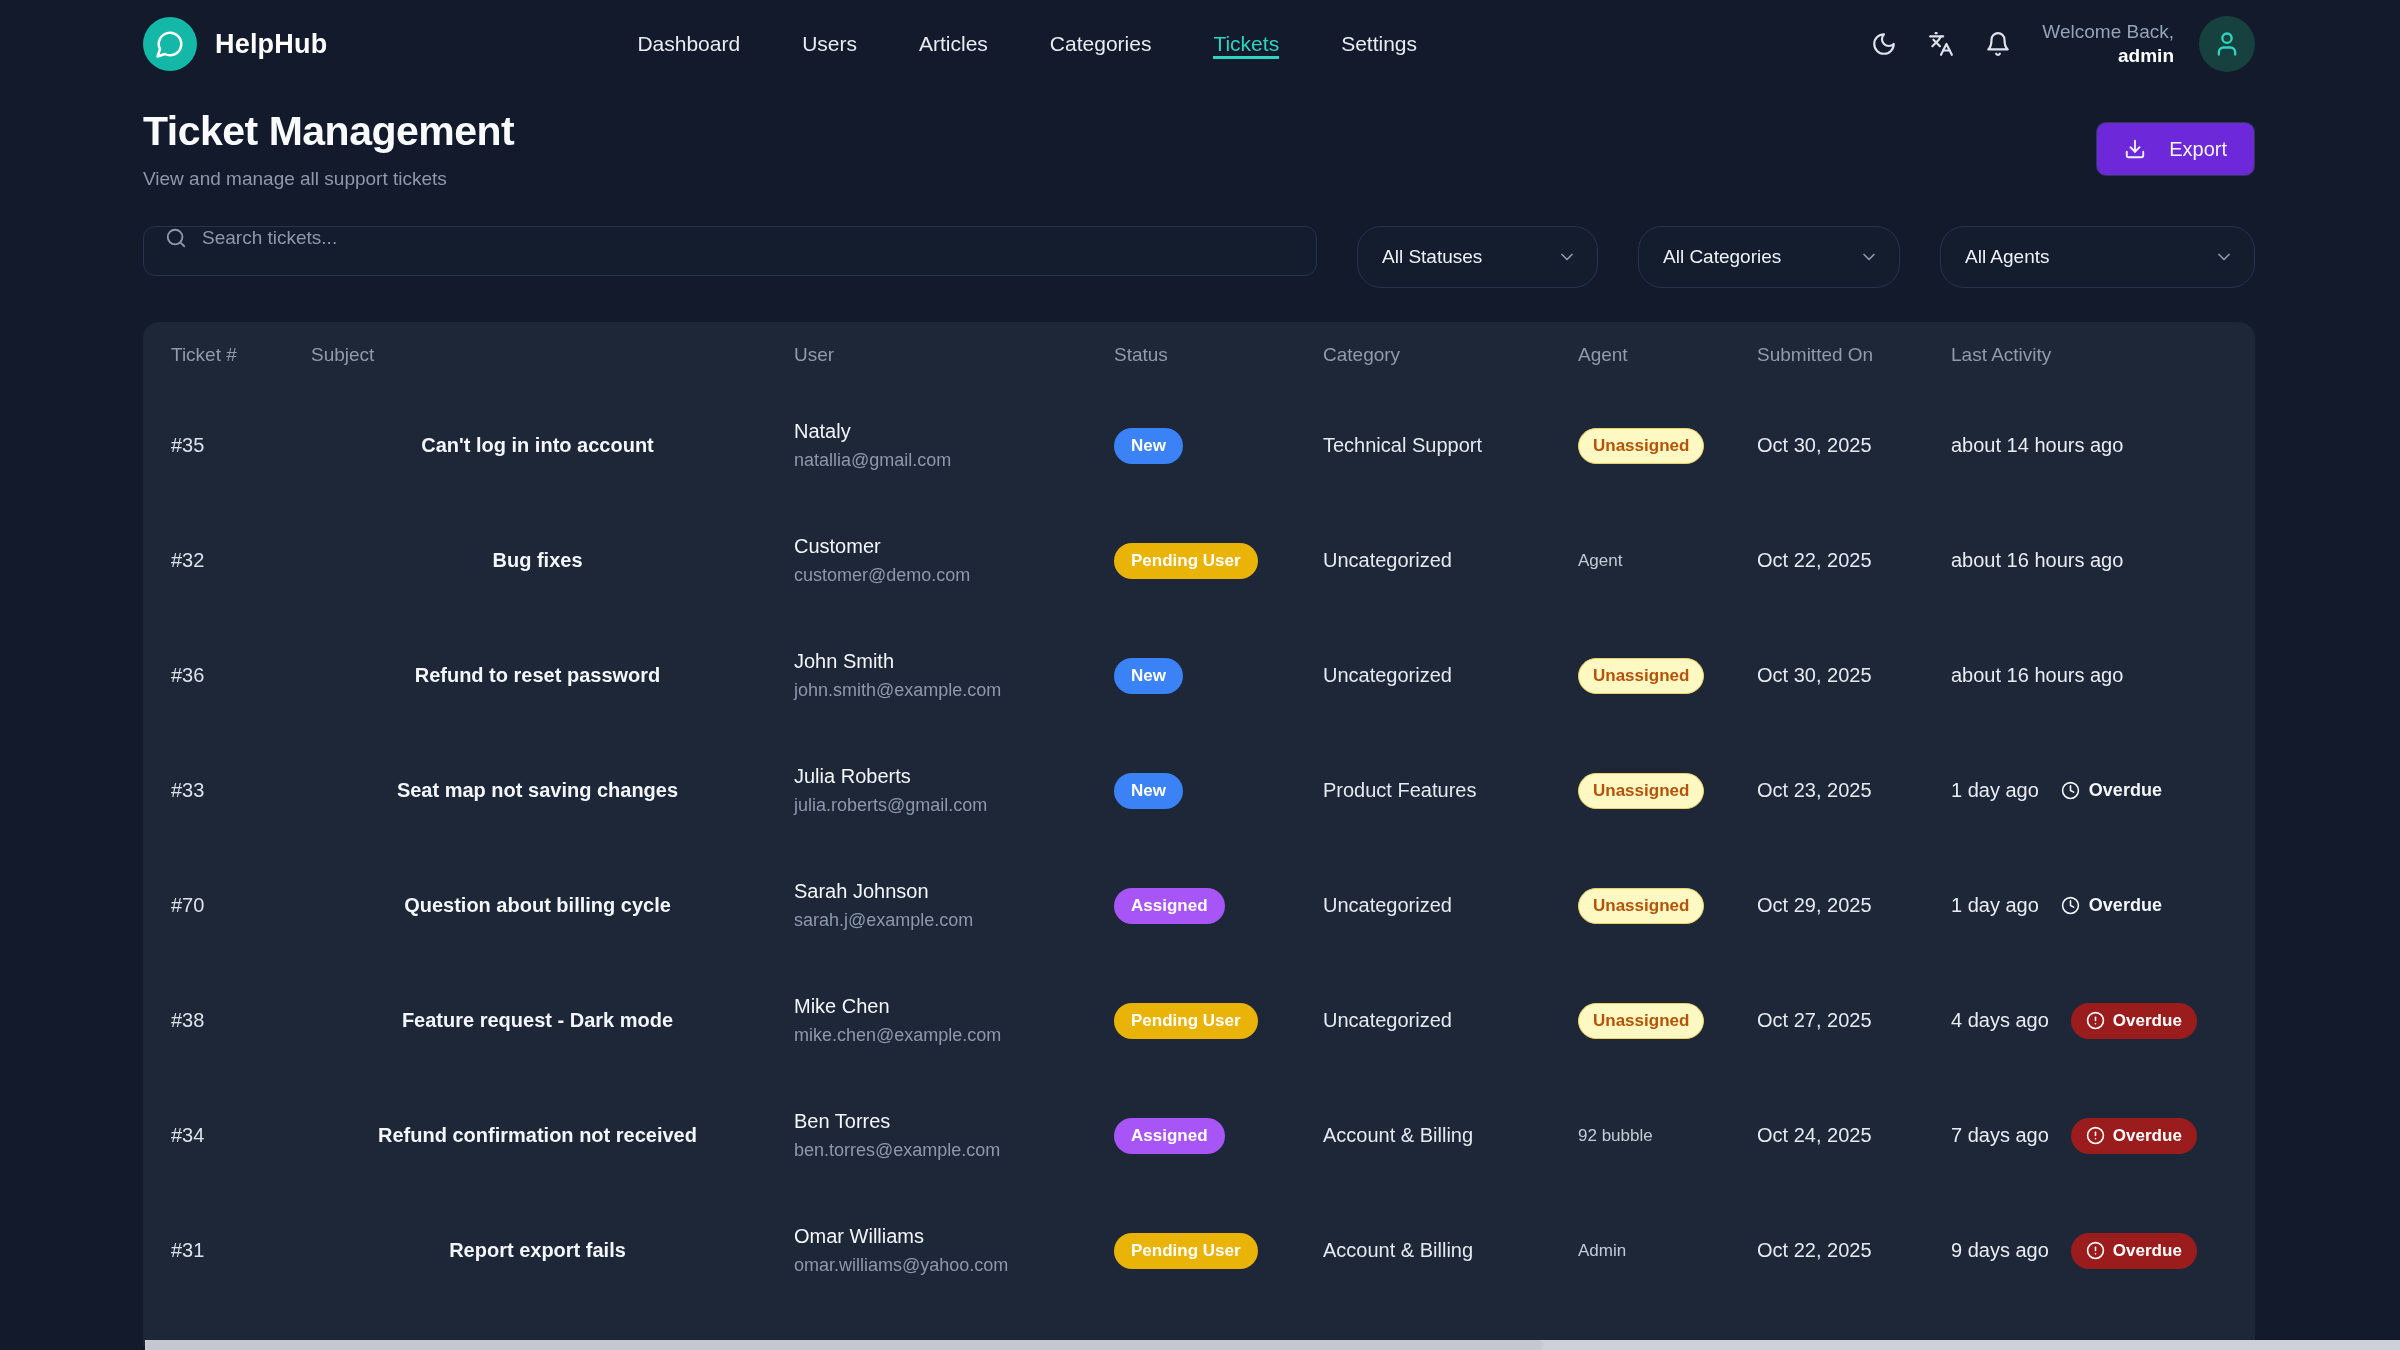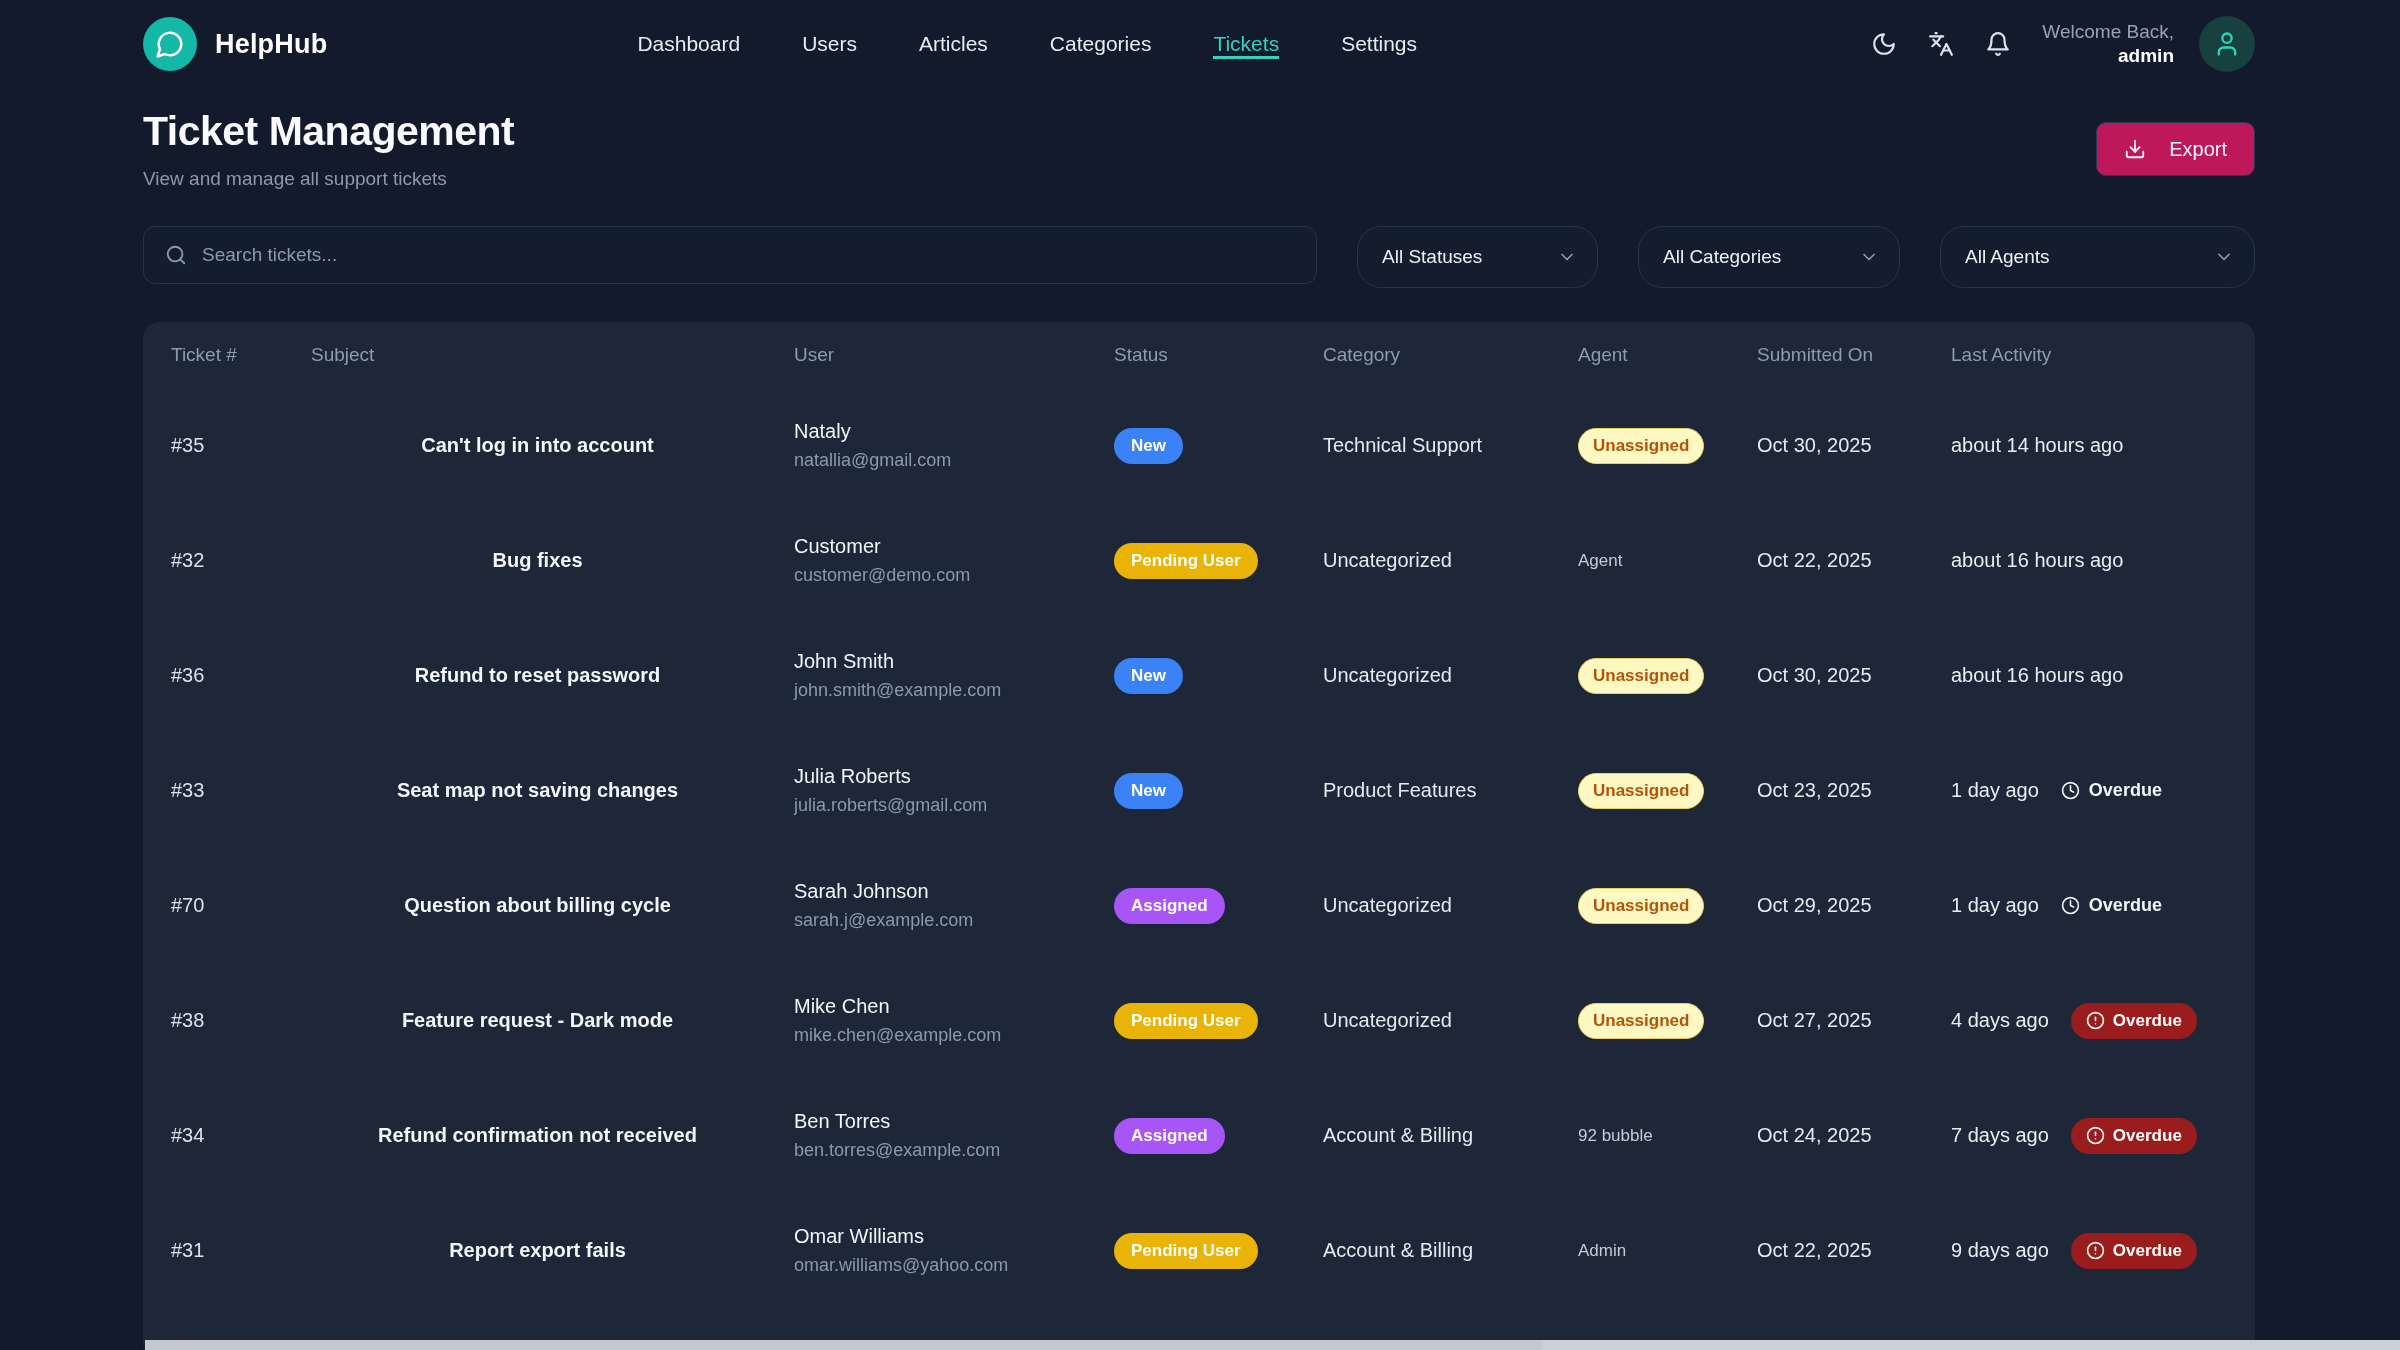--- a/index.html
+++ b/index.html
@@ -31,27 +31,27 @@
   .welcome-line1 { color:#94a3b8; }
   .welcome-line2 { color:#ffffff; font-weight:700; }
   .avatar { width:56px; height:56px; border-radius:50%; background:#17413e;
     display:flex; align-items:center; justify-content:center; color:var(--active-tab,#2dd4bf); margin-left:-6px; }
 
   
   .page-head { display:flex; justify-content:space-between; align-items:flex-start; padding:20px 145px 0 143px; }
   .page-title { font-size:41px; font-weight:700; color:#f8fafc; letter-spacing:-.5px; }
   .page-subtitle { font-size:19px; color:#8d99ab; margin-top:13px; }
   .export-btn { display:flex; gap:23px; align-items:center; height:54px; padding:0 27px;
-    border:1px solid #2d3a52; border-radius:10px; background:#be185d; color:#f1f5f9;
+    border:1px solid #2d3a52; border-radius:10px; background:#6d28d9; color:#f1f5f9;
     font-size:20px; cursor:pointer; margin-top:14px; }
 
   
   .filters { display:flex; gap:40px; padding:36px 145px 0 143px; }
-  .search-box { flex:1; height:58px; background:#141d2e; border:1px solid #28344a; border-radius:12px;
-    display:flex; align-items:center; padding:0 21px; gap:15px; color:#8d99ab; }
+  .search-box { flex:1; height:50px; background:#141d2e; border:1px solid #28344a; border-radius:12px;
+    display:flex; align-items:flex-start; padding:0 21px; gap:15px; color:#8d99ab; }
   .search-box input { background:transparent; border:none; outline:none; color:#e2e8f0; font-size:19px; flex:1;
     font-family:inherit; }
   .search-box input::placeholder { color:#8d99ab; }
   .select { height:62px; background:#141d2e; border:1px solid #28344a; border-radius:24px;
     display:flex; align-items:center; justify-content:space-between; padding:0 20px 0 24px;
     font-size:19px; color:#eef2f7; cursor:pointer; }
   .select .chev { color:#8d99ab; }
   .select.w1 { width:241px; } .select.w2 { width:262px; } .select.w3 { width:315px; }
 
   

